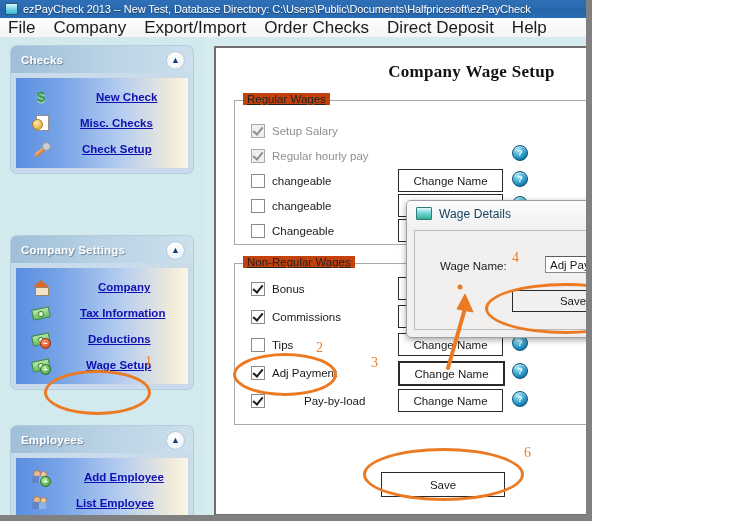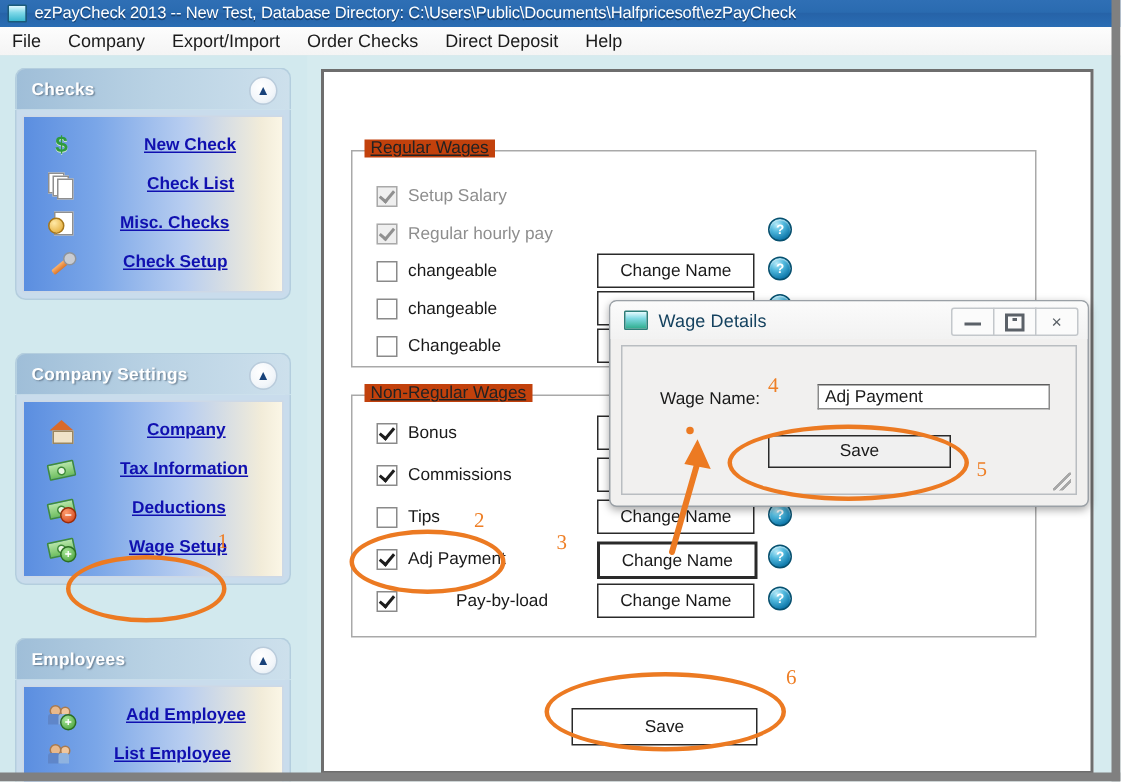--- a/index.html
+++ b/index.html
@@ -1,21 +1,21 @@
 <!DOCTYPE html>
 <html><head>
 <meta charset="utf-8">
 <style>
   html,body{margin:0;padding:0;}
   body{
     width:747px;height:521px;overflow:hidden;
     font-family:"Liberation Sans", sans-serif;
     background:#ffffff;
   }
-  #app{position:relative;width:747px;height:521px;overflow:hidden;background:#f0f0f0;}
+  #app{position:relative;width:592px;height:521px;overflow:hidden;background:#f0f0f0;}
 
   
   .titlebar{
     position:absolute;left:0;top:0;width:747px;height:18px;
     background:linear-gradient(to bottom,#2f6fb5 0%,#2a6bb0 45%,#2663a8 50%,#2a6db4 100%);
     display:flex;align-items:center;
   }
   .tb-icon{
     width:11px;height:10px;margin-left:5px;margin-right:5px;
     background:linear-gradient(to bottom,#dff7ff 0%,#7ed8e8 45%,#39b7cf 100%);
@@ -28,21 +28,21 @@
   }
 
   
   .menubar{
     position:absolute;left:0;top:18px;width:747px;height:19px;
     background:linear-gradient(to bottom,#fdfdfd 0%,#f4f4f4 100%);
     border-bottom:1px solid #d8d8d8;
     display:flex;align-items:center;
   }
   .menu-item{
-    font-size:12px;color:#1a1a1a;padding:6px 9px;line-height:19px;white-space:nowrap;
+    font-size:17px;color:#1a1a1a;padding:6px 9px;line-height:19px;white-space:nowrap;
   }
   .menu-item:first-child{padding-left:8px;}
 
   
   .frame{
     position:absolute;left:0;top:37px;width:747px;height:484px;
     background:#d6ebef;
   }
 
   
@@ -275,28 +275,20 @@
           <div class="panel-head-title">Checks</div>
           <div class="chev">▲</div>
         </div>
         <div class="panel-body">
           <div class="panel-inner">
             <div class="nav-row">
               <div class="nav-ico ic-dollar">$</div>
               <div class="nav-label" style="margin-left:40px">New Check</div>
             </div>
             <div class="nav-row">
-              <div class="nav-ico ic-stack">
-                  <i></i>
-                  <i></i>
-                  <i></i>
-                </div>
-              <div class="nav-label" style="margin-left:42px">Check List</div>
-            </div>
-            <div class="nav-row">
               <div class="nav-ico ic-doc">
                   <i></i>
                   <i></i>
                 </div>
               <div class="nav-label" style="margin-left:24px">Misc. Checks</div>
             </div>
             <div class="nav-row">
               <div class="nav-ico ic-wrench">
                   <i></i>
                   <i></i>
@@ -376,20 +368,21 @@
             </div>
           </div>
         </div>
       </div>
 
     </div>
 
     <div class="content">
       <div class="content-inner">
 
+        <div class="page-title">Company Wage Setup</div>
 
         <div class="groupbox" style="left:18px;top:52px;width:455px;height:143px;">
           <div class="gb-title">Regular Wages</div>
 
           <div class="cbrow" style="left:16px;top:22px;">
             <span class="cbox disabled checked"></span>
             <span class="cblabel dim">Setup Salary</span>
           </div>
 
           <div class="cbrow" style="left:16px;top:47px;">

